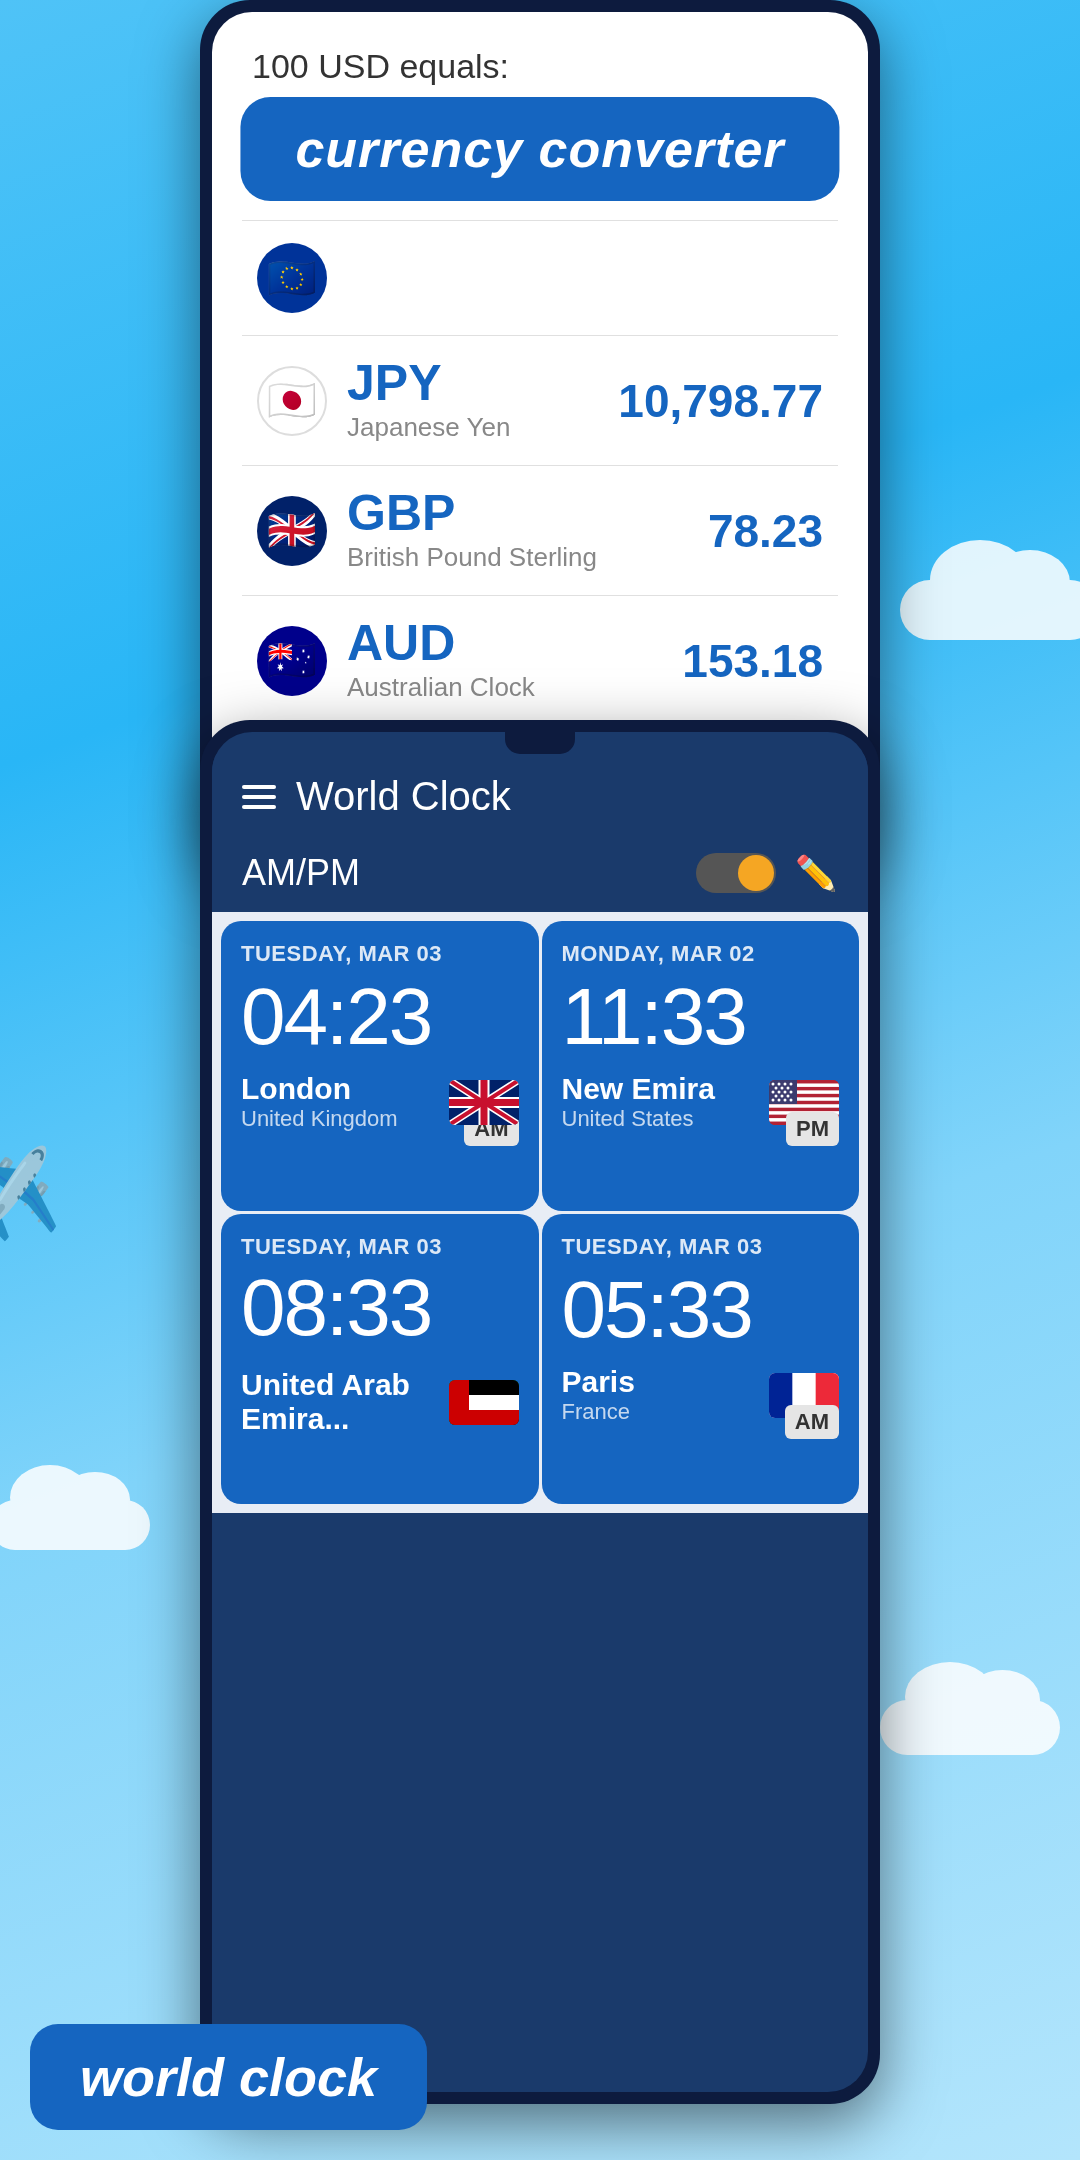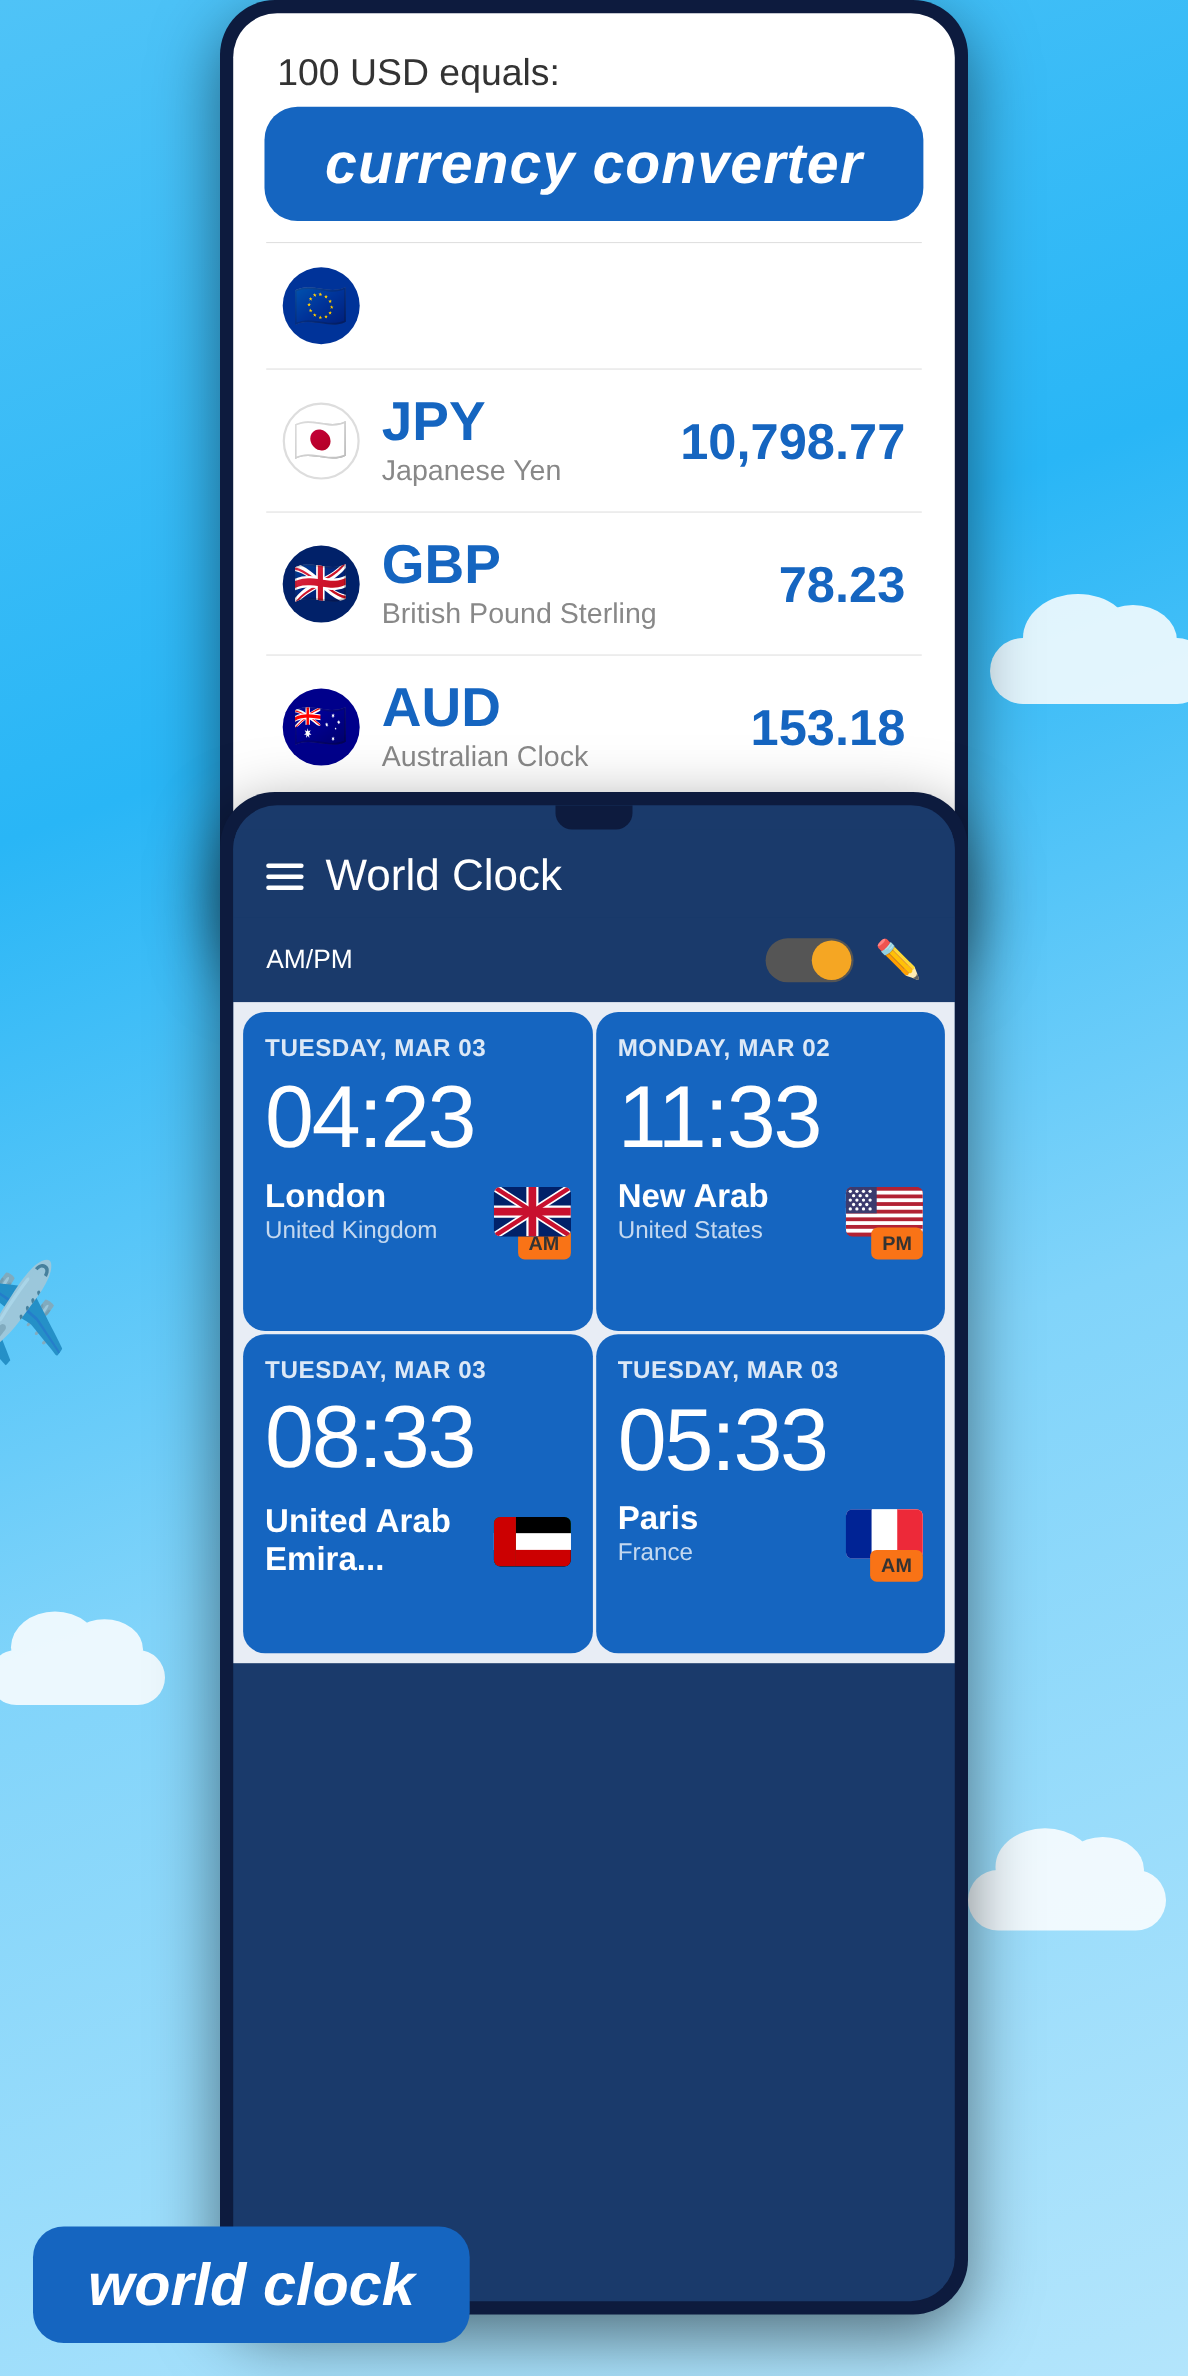--- a/index.html
+++ b/index.html
@@ -230,21 +230,21 @@
 
     
     .ampm-bar {
       background: #1a3a6b;
       padding: 18px 30px;
       display: flex;
       align-items: center;
     }
 
     .ampm-label {
-      font-size: 24px;
+      font-size: 36px;
       color: white;
       flex: 1;
     }
 
     .toggle-switch {
       width: 80px;
       height: 40px;
       background: #555;
       border-radius: 20px;
       position: relative;
@@ -298,23 +298,23 @@
     .clock-time {
       font-size: 80px;
       font-weight: 300;
       color: white;
       letter-spacing: -2px;
       line-height: 1;
       margin: 10px 0;
     }
 
     .ampm-badge {
-      background: #f97316;
+      background: #e5e5e5;
       color: #333;
-      font-size: 18px;
+      font-size: 22px;
       font-weight: 700;
       padding: 4px 10px;
       border-radius: 6px;
       position: absolute;
       right: 20px;
       bottom: 65px;
     }
 
     .city-row {
       display: flex;
@@ -527,21 +527,21 @@
           </div>
         </div>
       </div>
 
       <div class="clock-card">
         <div class="clock-date">MONDAY, MAR 02</div>
         <div class="clock-time">11:33</div>
         <div class="ampm-badge">PM</div>
         <div class="city-row">
           <div class="city-info">
-            <div class="city-name">New Arab</div>
+            <div class="city-name">New Emira</div>
             <div class="country-name">United States</div>
           </div>
           <div class="country-flag flag-us">
             <svg width="70" height="45" viewBox="0 0 70 45">
               <rect width="70" height="45" fill="#B22234"></rect>
               <rect y="3.46" width="70" height="3.46" fill="white"></rect>
               <rect y="10.38" width="70" height="3.46" fill="white"></rect>
               <rect y="17.31" width="70" height="3.46" fill="white"></rect>
               <rect y="24.23" width="70" height="3.46" fill="white"></rect>
               <rect y="31.15" width="70" height="3.46" fill="white"></rect>

